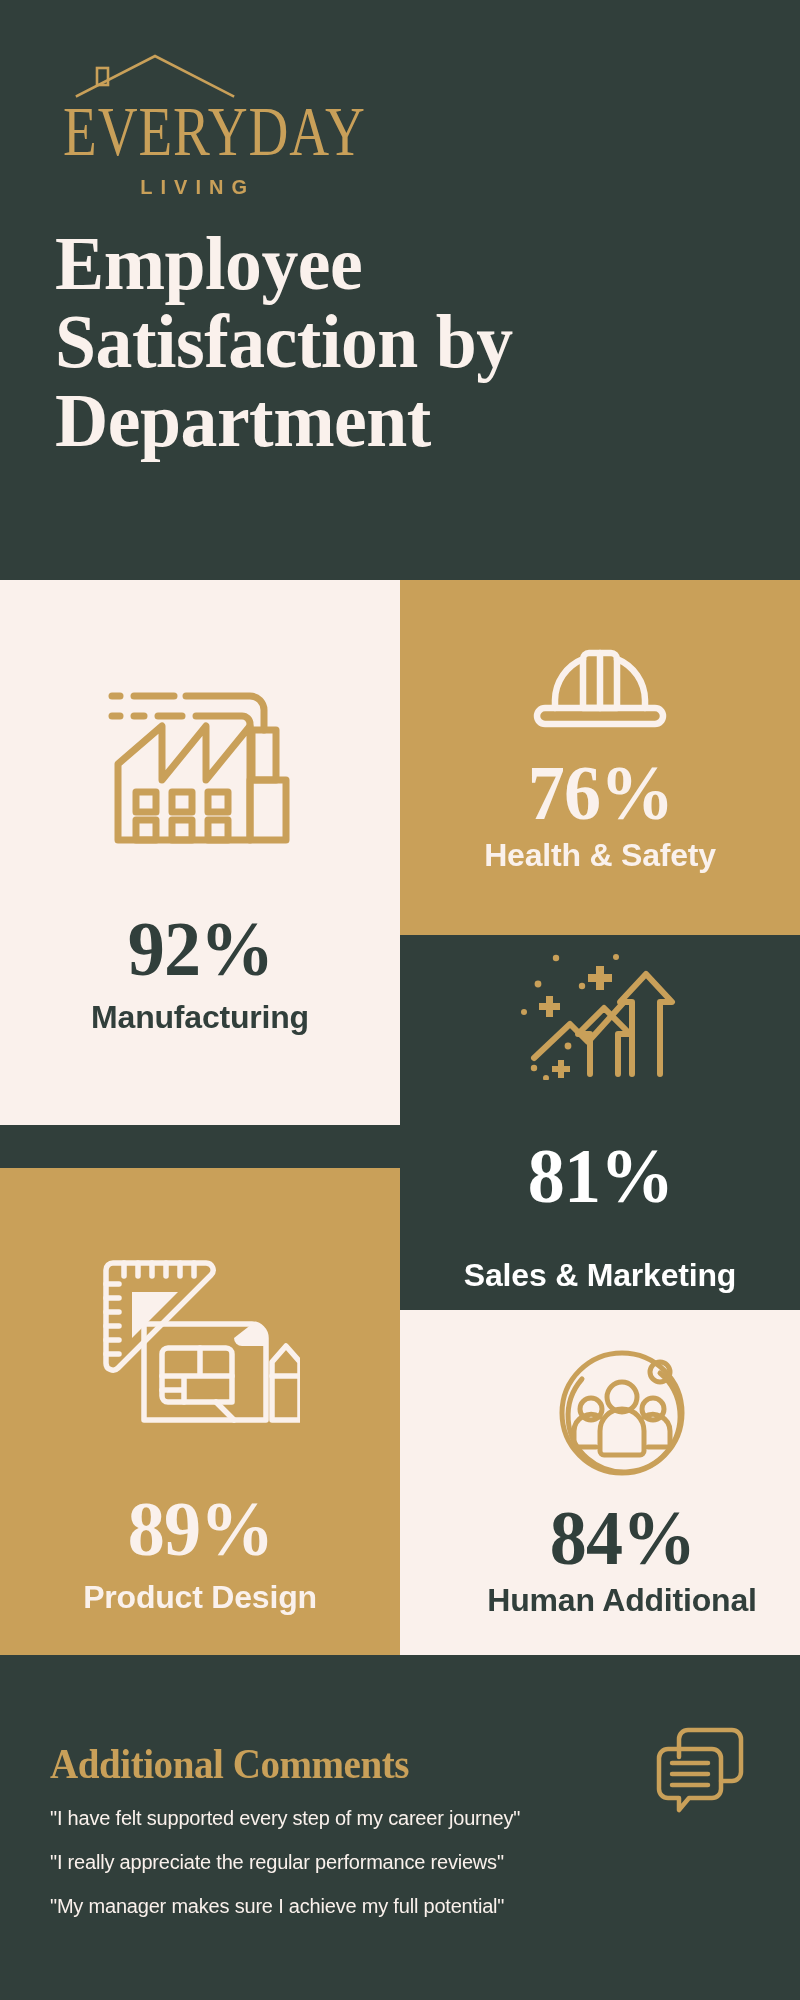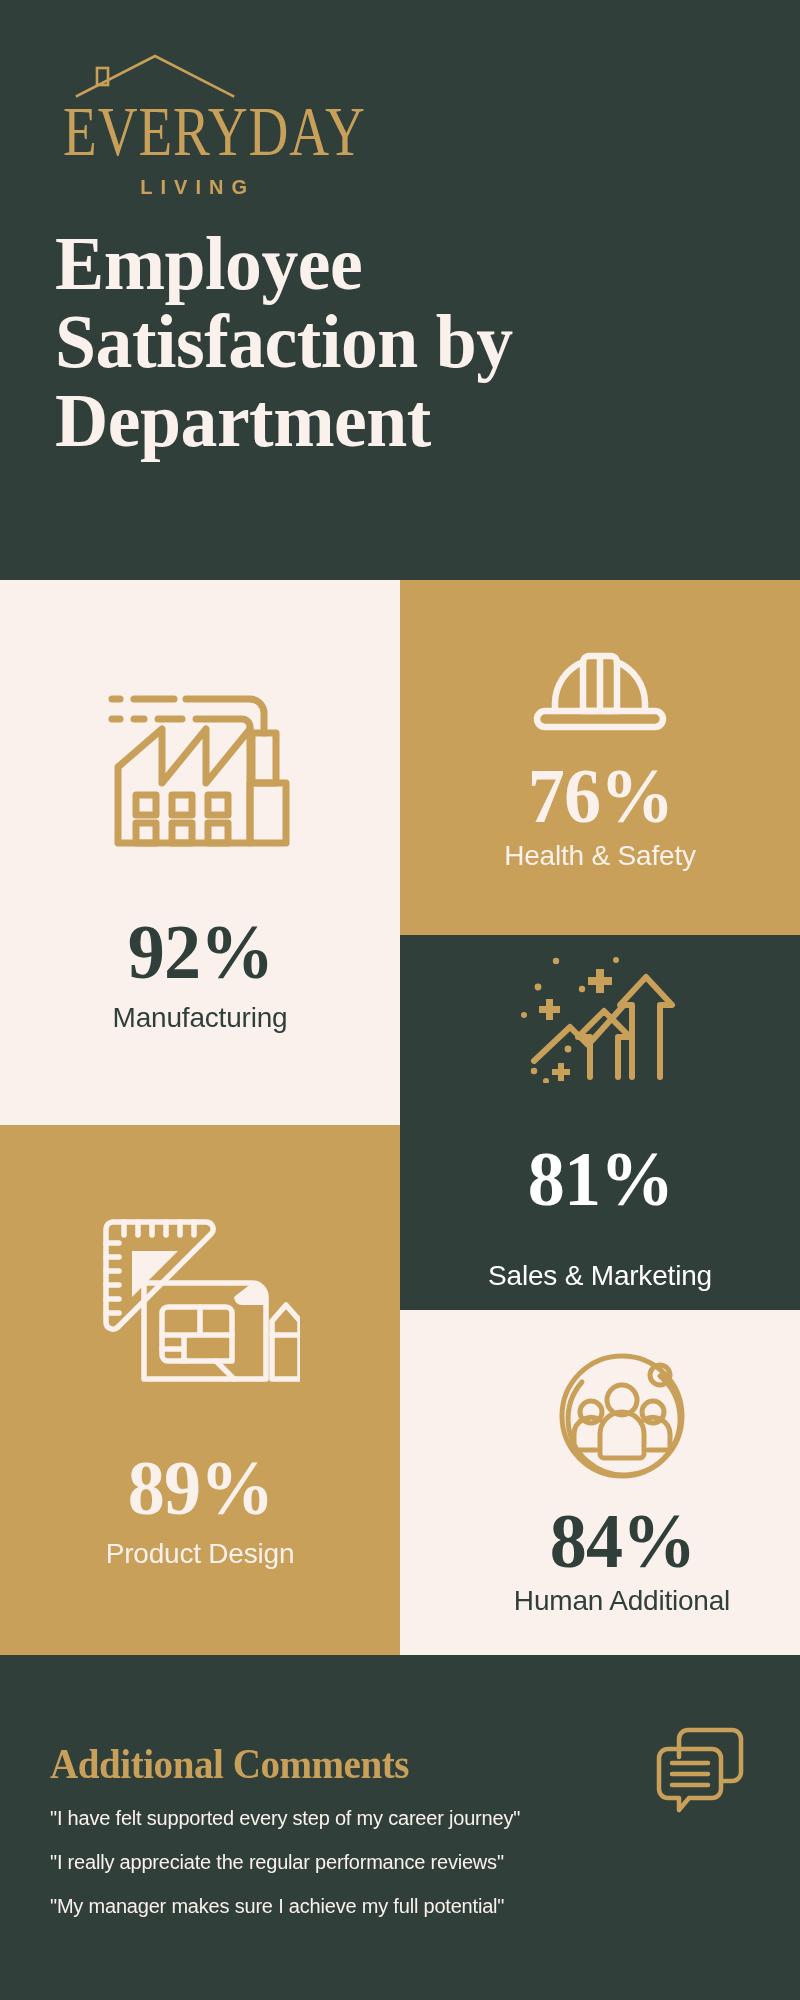--- a/index.html
+++ b/index.html
@@ -32,32 +32,32 @@
     font-size:76px; line-height:1.03; color:#faf1ec;
     letter-spacing:-0.5px; transform:scaleX(0.97); transform-origin:left top;
   }
 
   
   .panel { position:absolute; display:flex; flex-direction:column;
            align-items:center; justify-content:center; }
   .p-manu { left:0;   top:580px;  width:400px; height:545px; background:#faf1ec;justify-content:center; }
   .p-hs   { left:400px; top:580px; width:400px; height:355px; background:#c9a059; }
   .p-sm   { left:400px; top:935px; width:400px; height:375px; background:#313f3b;gap:37px; }
-  .p-pd   { left:0;   top:1125px; width:400px; height:530px; background:#c9a059; }
+  .p-pd   { left:0;   top:1168px; width:400px; height:530px; background:#c9a059; }
   .p-hr   { left:400px; top:1310px; width:444px; height:345px; background:#faf1ec; }
 
   .icon-wrap { display:flex; align-items:center; justify-content:center; }
   .stat {
     font-family:"Liberation Serif", serif; font-weight:700;
     font-size:78px; line-height:1; letter-spacing:-1px;
     transform:scaleX(0.95); transform-origin:center;
   }
   .stat-label {
-    font-family:"Liberation Sans", sans-serif; font-weight:400;
-    font-size:28px; line-height:1.2; letter-spacing:-0.2px;
+    font-family:"Liberation Sans", sans-serif; font-weight:700;
+    font-size:32px; line-height:1.2; letter-spacing:-0.2px;
   }
   .t-dark  { color:#313f3b; }
   .t-cream { color:#faf1ec; }
   .t-white { color:#ffffff; }
 
   .p-manu .icon-wrap { margin-bottom:52px; }
   .p-manu .stat { margin-bottom:10px; }
   .p-hs .icon-wrap { margin-bottom:22px; }
   .p-hs .stat { margin-bottom:4px; }
   .p-sm .icon-wrap { margin-bottom:20px; }

